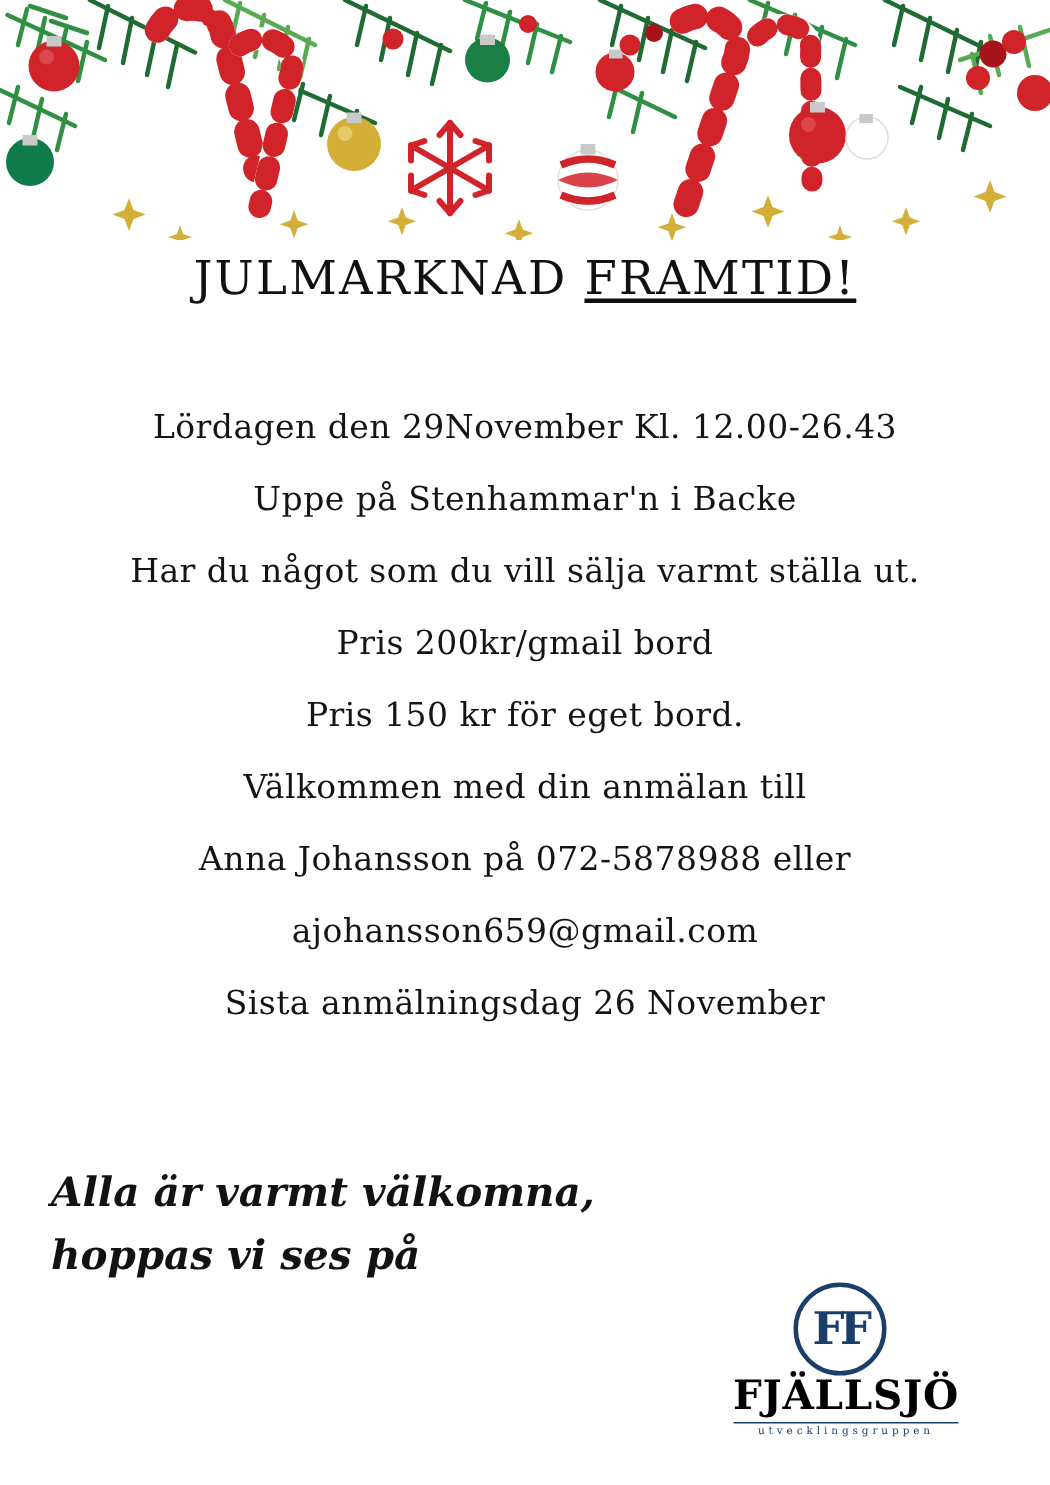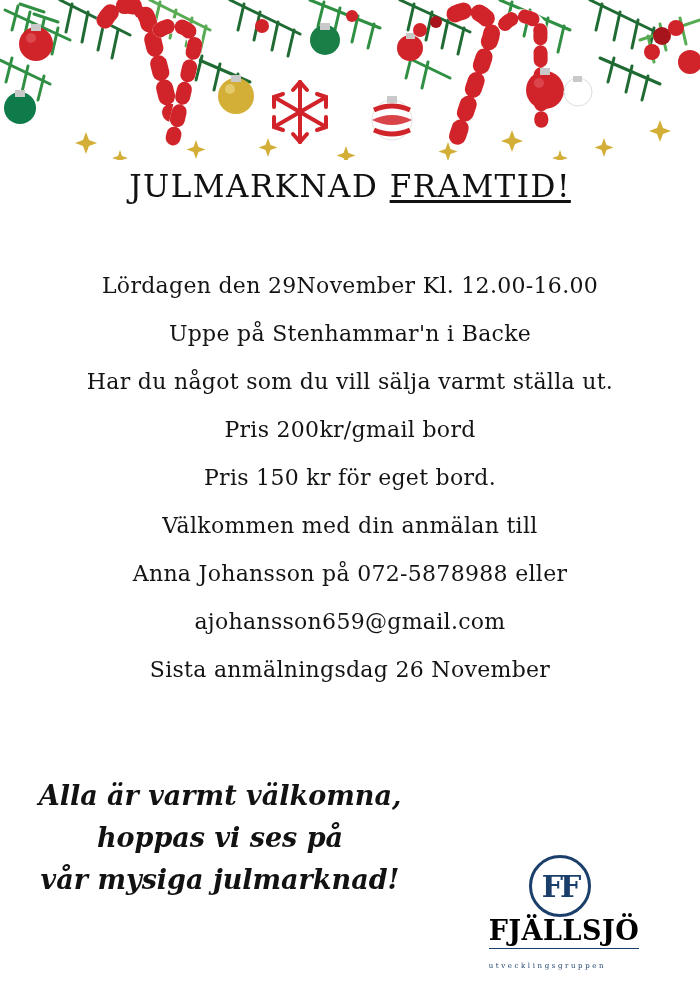--- a/index.html
+++ b/index.html
@@ -70,21 +70,22 @@
     color: #141414;
     letter-spacing: 0.3px;
     white-space: nowrap;
   }
 
   .closing {
     position: absolute;
     top: 775px;
     left: 0;
     width: 440px;
-    text-align: center;
+    text-align: left;
+    padding-left: 34px;
   }
   .closing .cline {
     font-family: "DejaVu Serif", serif;
     font-style: italic;
     font-weight: bold;
     font-size: 27px;
     line-height: 42px;
     color: #121212;
     white-space: nowrap;
   }
@@ -135,21 +136,22 @@
     margin-top: 2px;
   }
   .logo-text .l3 {
     display: block;
     margin-top: 4px;
     font-family: "DejaVu Serif", serif;
     font-size: 7px;
     letter-spacing: 2.6px;
     color: #1b3f6b;
     border-top: 1px solid #1b3f6b;
-    padding-top: 14px;
+    padding-top: 2px;
+    text-align: center;
   }
 </style>
 </head>
 <body>
 
 <div class="poster">
 
   <div class="border-band">
     <svg width="700" height="160" viewBox="0 0 700 160" xmlns="http://www.w3.org/2000/svg">
       <rect x="0" y="0" width="700" height="160" fill="#ffffff"></rect>
@@ -341,35 +343,34 @@
         <path d="M560 150 l2 6 6 2 -6 2 -2 6 -2 -6 -6 -2 6 -2z"></path>
       </g>
     </svg>
   </div>
 
   <div class="headline">
     <span>JULMARKNAD </span><span class="under">FRAMTID!</span>
   </div>
 
   <div class="body-lines">
-    <div class="line">Lördagen den 29November Kl. 12.00-16.00</div>
+    <div class="line">Lördagen den 29November Kl. 12.00-26.43</div>
     <div class="line">Uppe på Stenhammar'n i Backe</div>
     <div class="line">Har du något som du vill sälja varmt ställa ut.</div>
     <div class="line">Pris 200kr/gmail bord</div>
     <div class="line">Pris 150 kr för eget bord.</div>
     <div class="line">Välkommen med din anmälan till</div>
     <div class="line">Anna Johansson på 072-5878988 eller</div>
     <div class="line">ajohansson659@gmail.com</div>
     <div class="line">Sista anmälningsdag 26 November</div>
   </div>
 
   <div class="closing">
     <div class="cline">Alla är varmt välkomna,</div>
     <div class="cline">hoppas vi ses på</div>
-    <div class="cline">vår mysiga julmarknad!</div>
   </div>
 
   <div class="logo">
     <div class="logo-mark">
       <span class="logo-mark-inner">FF</span>
     </div>
     <div class="logo-text">
       <span class="l1">FJÄLLSJÖ</span>
       <span class="l3">utvecklingsgruppen</span>
     </div>

